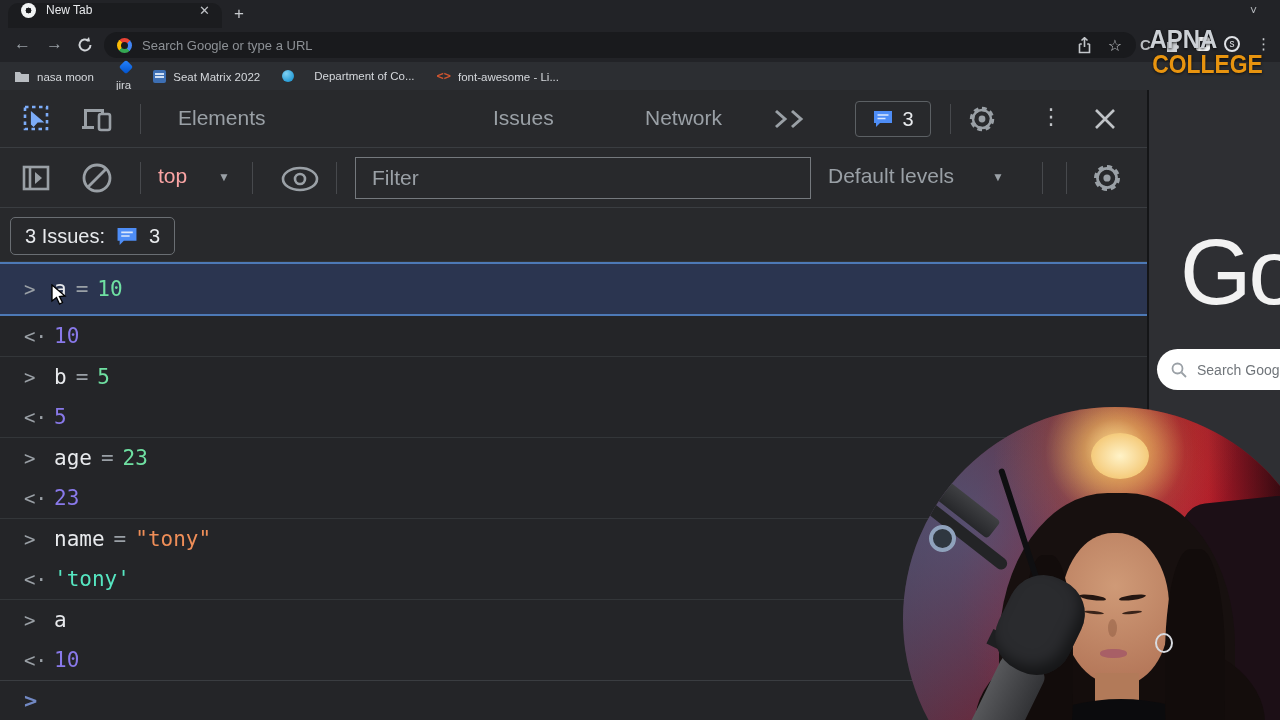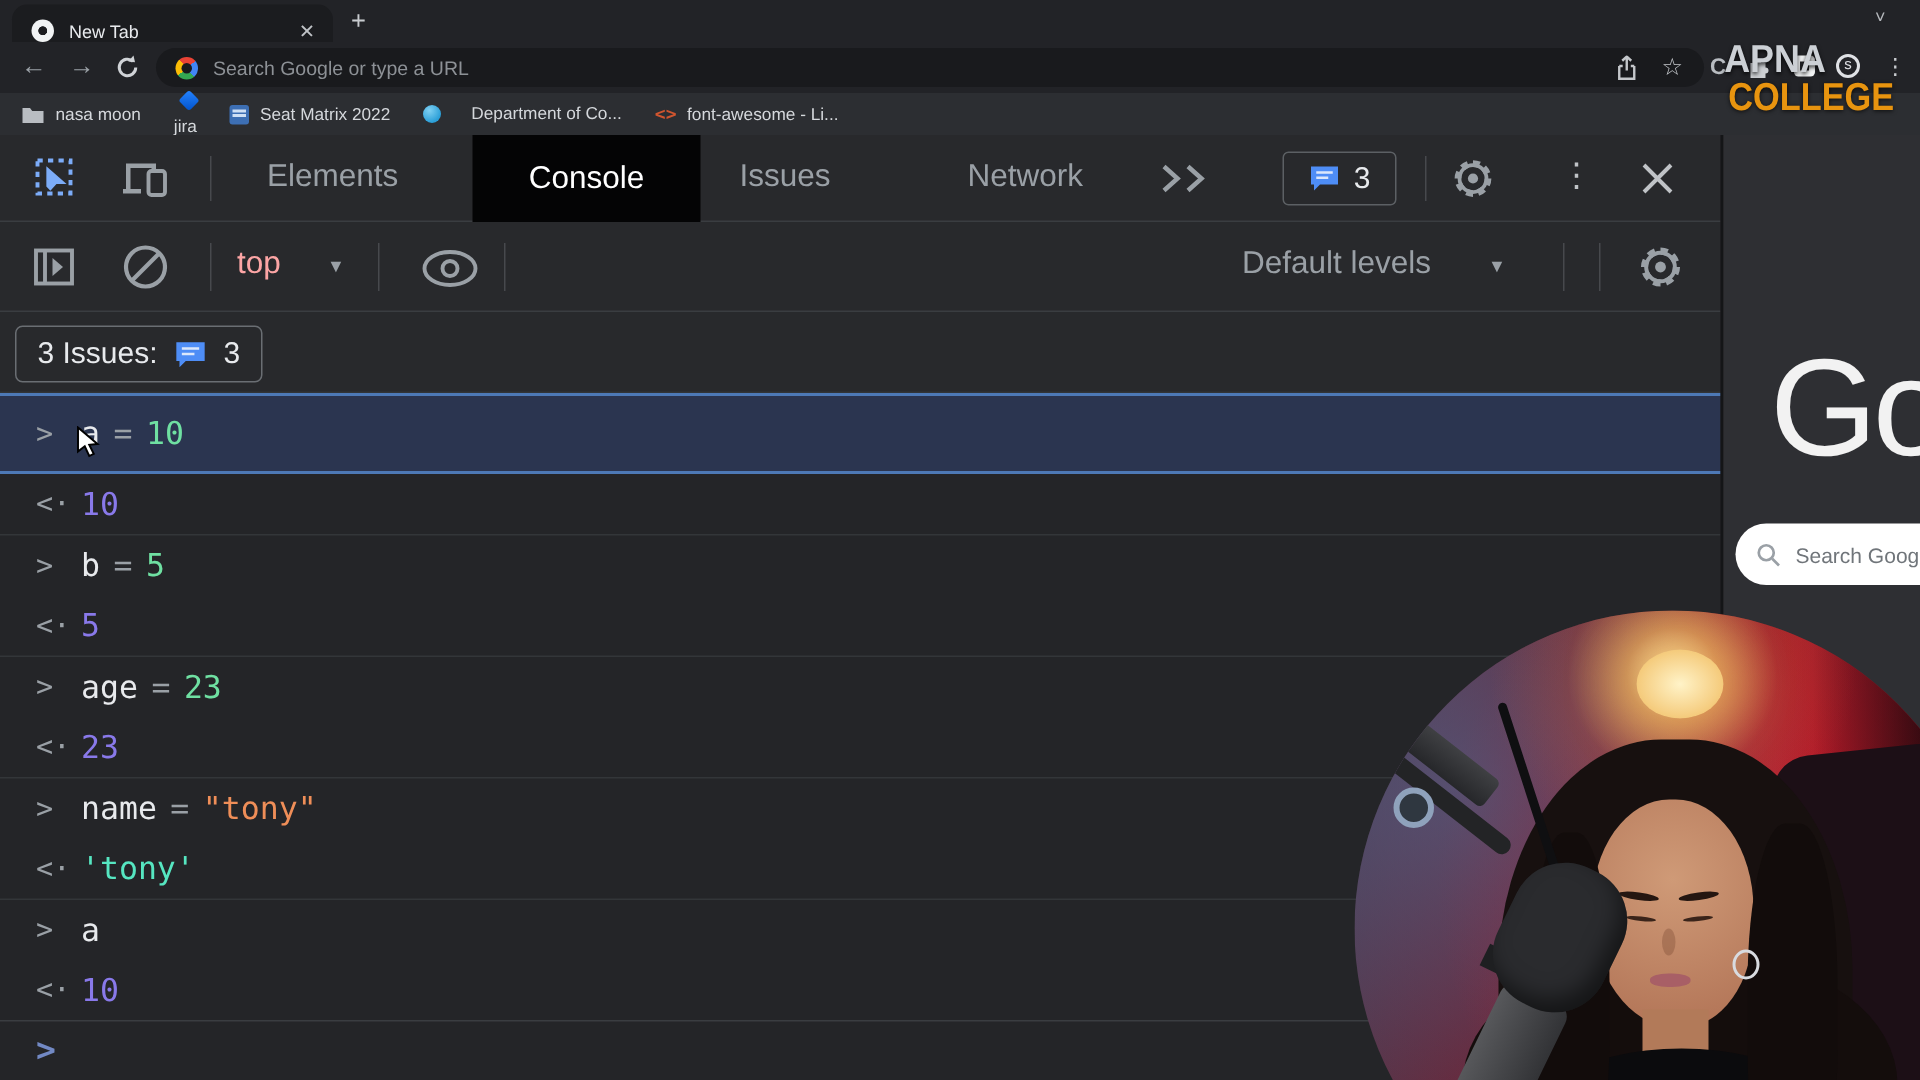--- a/index.html
+++ b/index.html
@@ -3,21 +3,21 @@
 <meta charset="utf-8">
 <style>
   * { margin:0; padding:0; box-sizing:border-box; }
   html,body { width:1280px; height:720px; overflow:hidden; background:#242528;
     font-family:"Liberation Sans", sans-serif; }
   .abs { position:absolute; }
 
   
   #tabstrip { left:0; top:0; width:1280px; height:28px; background:#222327; }
   #tab { left:8px; top:3px; width:214px; height:25px; background:#1b1c1f;
-    border-radius:10px 10px 0 0; display:flex; align-items:flex-end; }
+    border-radius:10px 10px 0 0; display:flex; align-items:flex-start; }
   .chrome-ball { width:15px; height:15px; border-radius:50%; margin-left:13px;
     background:radial-gradient(circle, #1b1c1f 0 26%, #f1f3f4 30% 100%); }
   #tab-title { color:#e8eaed; font-size:12px; margin-left:10px; flex:1; }
   #tab-close { color:#c0c3c7; font-size:13px; margin-right:12px; cursor:default; }
   #newtab-btn { left:234px; top:4px; color:#c8cbcf; font-size:17px; }
   #winchev { left:1250px; top:4px; color:#b5b8bc; font-size:12px; }
 
   #navbar { left:0; top:28px; width:1280px; height:34px; background:#222327; }
   .navic { color:#9aa0a6; font-size:17px; top:6px; }
   #omnibox { left:104px; top:4px; width:1032px; height:26px; border-radius:13px;
@@ -234,21 +234,20 @@
   <svg class="abs" style="left:22px;top:14px;" width="30" height="30" viewBox="0 0 30 30">
     <rect x="3" y="3" width="22" height="22" fill="none" stroke="#7cacf8" stroke-width="2.6" stroke-dasharray="3.5 3.5"></rect>
     <path d="M11 26 L11 11 L26 24 L18.5 24 L14 29 z" fill="#7cacf8" transform="translate(-1,-3) scale(0.9)"></path>
   </svg>
   <svg class="abs" style="left:80px;top:15px;" width="34" height="28" viewBox="0 0 34 28">
     <path d="M4 4 h20 v5 h-3 V7 H7 v14 H14 v3 H2 v-3 h2 z" fill="#9aa0a6"></path>
     <rect x="19" y="9" width="11" height="16" rx="2" fill="none" stroke="#9aa0a6" stroke-width="2.6"></rect>
   </svg>
   <div class="abs vsep" style="left:140px;top:14px;height:30px;"></div>
   <span class="abs dt-tab" style="left:178px;">Elements</span>
-  <div class="abs" id="tab-console">Console</div>
   <span class="abs dt-tab" style="left:493px;">Issues</span>
   <span class="abs dt-tab" style="left:645px;">Network</span>
   <svg class="abs" style="left:772px;top:19px;" width="38" height="20" viewBox="0 0 38 20">
     <path d="M4 2 L13 10 L4 18 M20 2 L29 10 L20 18" stroke="#9aa0a6" stroke-width="3" fill="none"></path>
   </svg>
   <div class="abs" id="issues-badge">
     <svg width="22" height="20" viewBox="0 0 22 20">
       <path d="M2 2 h18 v12 h-12 l-4 4 v-4 h-2 z" fill="#4e8df6"></path>
       <path d="M5.5 6 h11 M5.5 9.5 h8" stroke="#dbe7fb" stroke-width="1.6"></path>
     </svg>
@@ -278,20 +277,23 @@
   </svg>
   <div class="abs vsep" style="left:140px;top:14px;height:32px;"></div>
   <span class="abs" id="ctx-top">top</span>
   <span class="abs dd-arrow" style="left:218px;top:22px;">▼</span>
   <div class="abs vsep" style="left:252px;top:14px;height:32px;"></div>
   <svg class="abs" style="left:280px;top:18px;" width="40" height="26" viewBox="0 0 40 26">
     <ellipse cx="20" cy="13" rx="17" ry="11" fill="none" stroke="#9aa0a6" stroke-width="2.6"></ellipse>
     <circle cx="20" cy="13" r="5" fill="none" stroke="#9aa0a6" stroke-width="2.6"></circle>
   </svg>
   <div class="abs vsep" style="left:336px;top:14px;height:32px;"></div>
+  <div class="abs" id="filter-wrap">
+    <input id="filter-input" placeholder="Filter" style="">
+  </div>
   <span class="abs" id="levels">Default levels</span>
   <span class="abs dd-arrow" style="left:992px;top:22px;">▼</span>
   <div class="abs vsep" style="left:1042px;top:14px;height:32px;"></div>
   <div class="abs vsep" style="left:1066px;top:14px;height:32px;"></div>
   <svg class="abs" style="left:1090px;top:13px;" width="34" height="34" viewBox="0 0 32 32">
     <circle cx="16" cy="16" r="10" fill="none" stroke="#9aa0a6" stroke-width="4.5" stroke-dasharray="4.4 3.4"></circle>
     <circle cx="16" cy="16" r="9" fill="none" stroke="#9aa0a6" stroke-width="2.5"></circle>
     <circle cx="16" cy="16" r="3.4" fill="#9aa0a6"></circle>
   </svg>
 </div>

